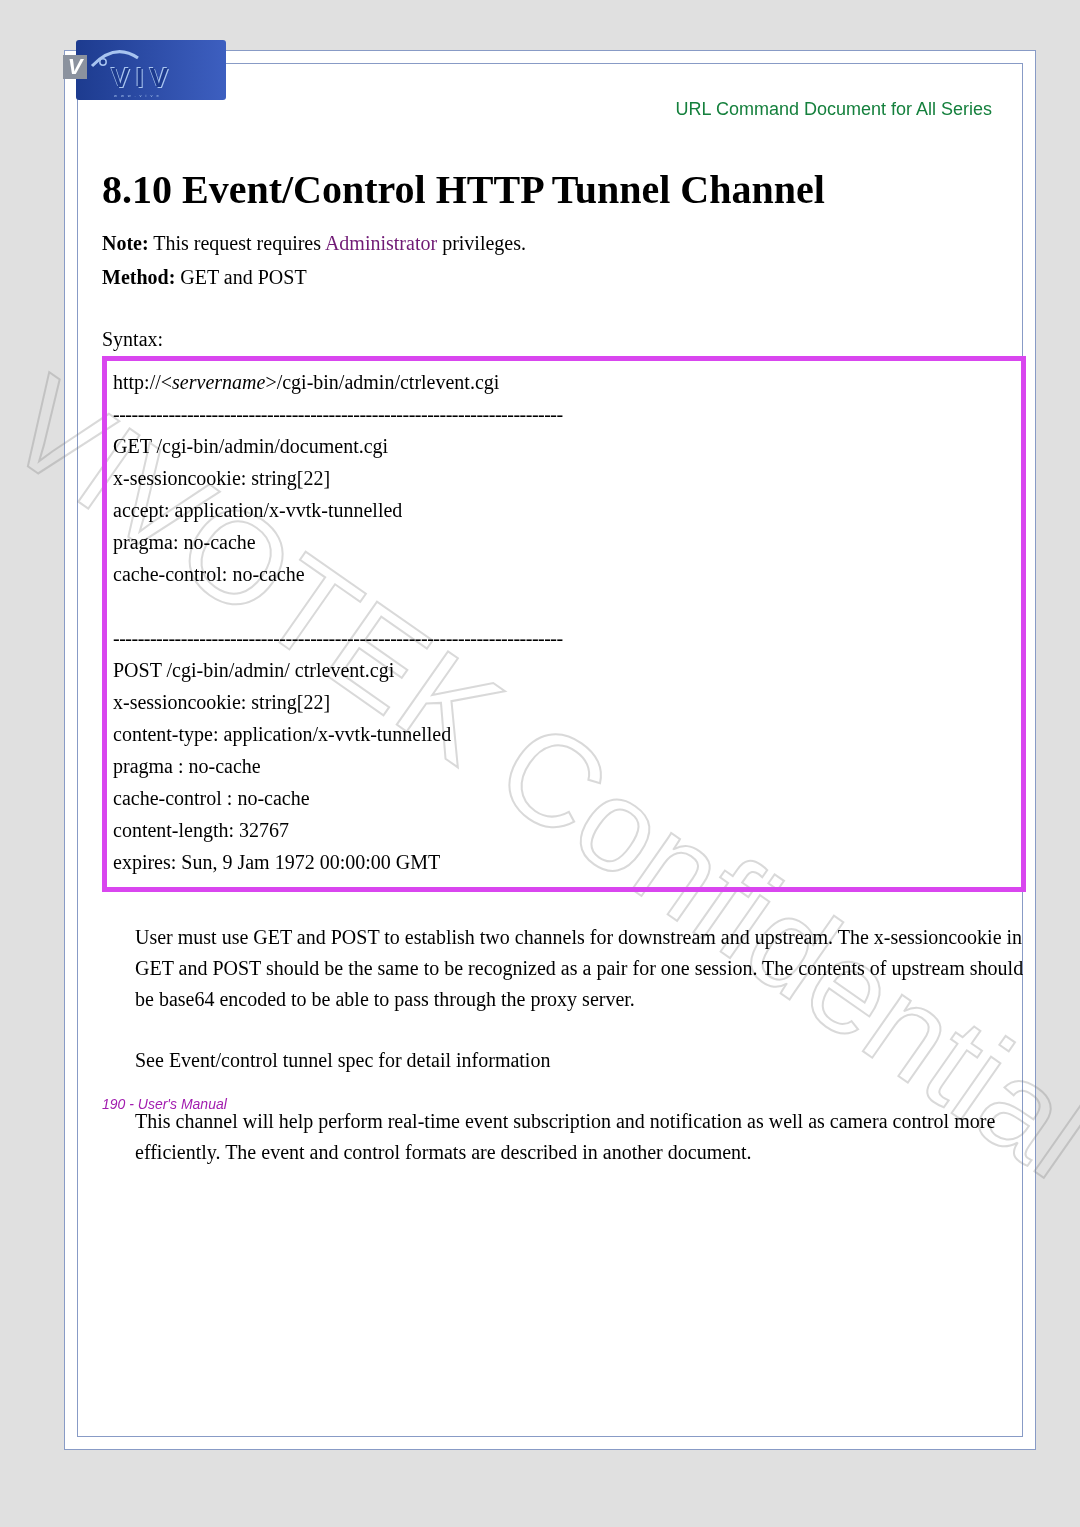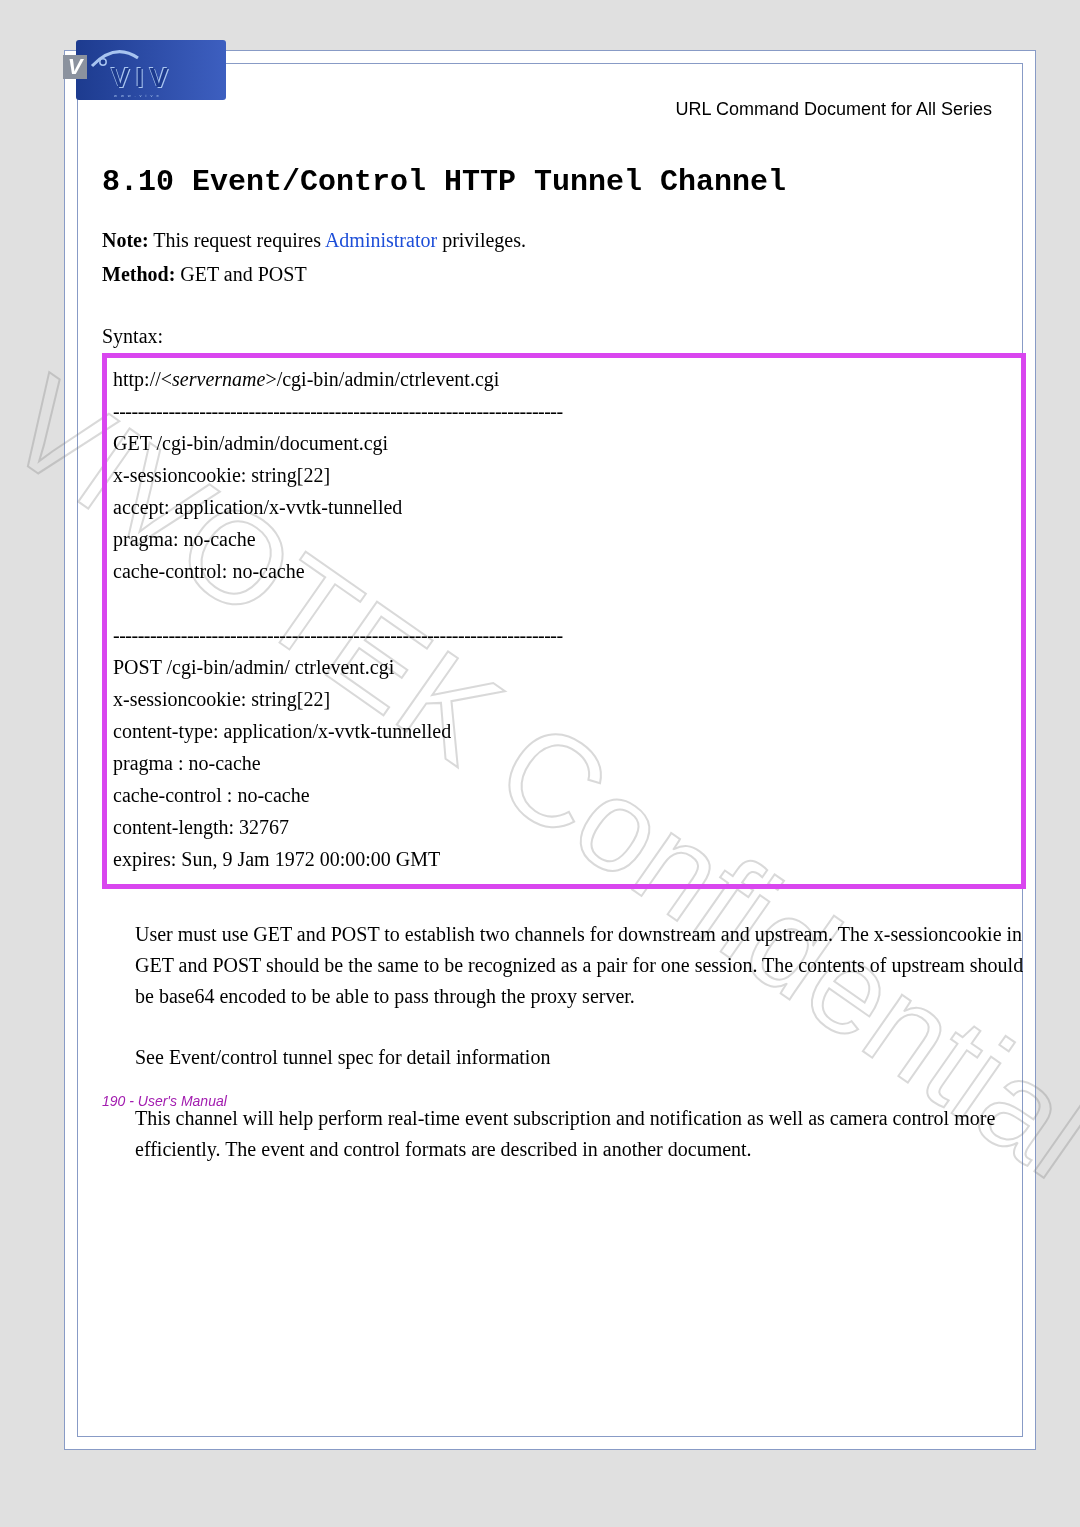--- a/index.html
+++ b/index.html
@@ -85,40 +85,40 @@
     align-items: center;
     justify-content: center;
     z-index: 25;
   }
   .header-title {
     position: absolute;
     right: 30px;
     top: 35px;
     font-family: Verdana, sans-serif;
     font-size: 18px;
-    color: #000000;
+    color: #15803d;
   }
   .content {
     position: absolute;
     top: 96px;
     left: 14px;
     right: 14px;
     font-size: 20px;
     color: #000;
     line-height: 1.5;
   }
   h2.section-heading {
-    font-family: Liberation Mono, monospace;
-    font-size: 30px;
+    font-family: Liberation Serif, serif;
+    font-size: 40px;
     font-weight: bold;
-    margin-bottom: 20px;
+    margin-bottom: 8px;
   }
   .note-line { margin-bottom: 4px; }
   .note-line .bold { font-weight: bold; }
-  .note-line .red { color: #1d4ed8; }
+  .note-line .red { color: #701a75; }
   .method-line { margin-bottom: 18px; }
   .method-line .bold { font-weight: bold; }
   .syntax-label { margin-top: 32px; margin-bottom: 2px; }
   .syntax-box {
     border: 5px solid #d946ef;
     padding: 4px 6px 8px 6px;
     margin-bottom: 30px;
   }
   .syntax-box p { margin: 2px 0; line-height: 1.5; }
   .syntax-box .italic { font-style: italic; }

